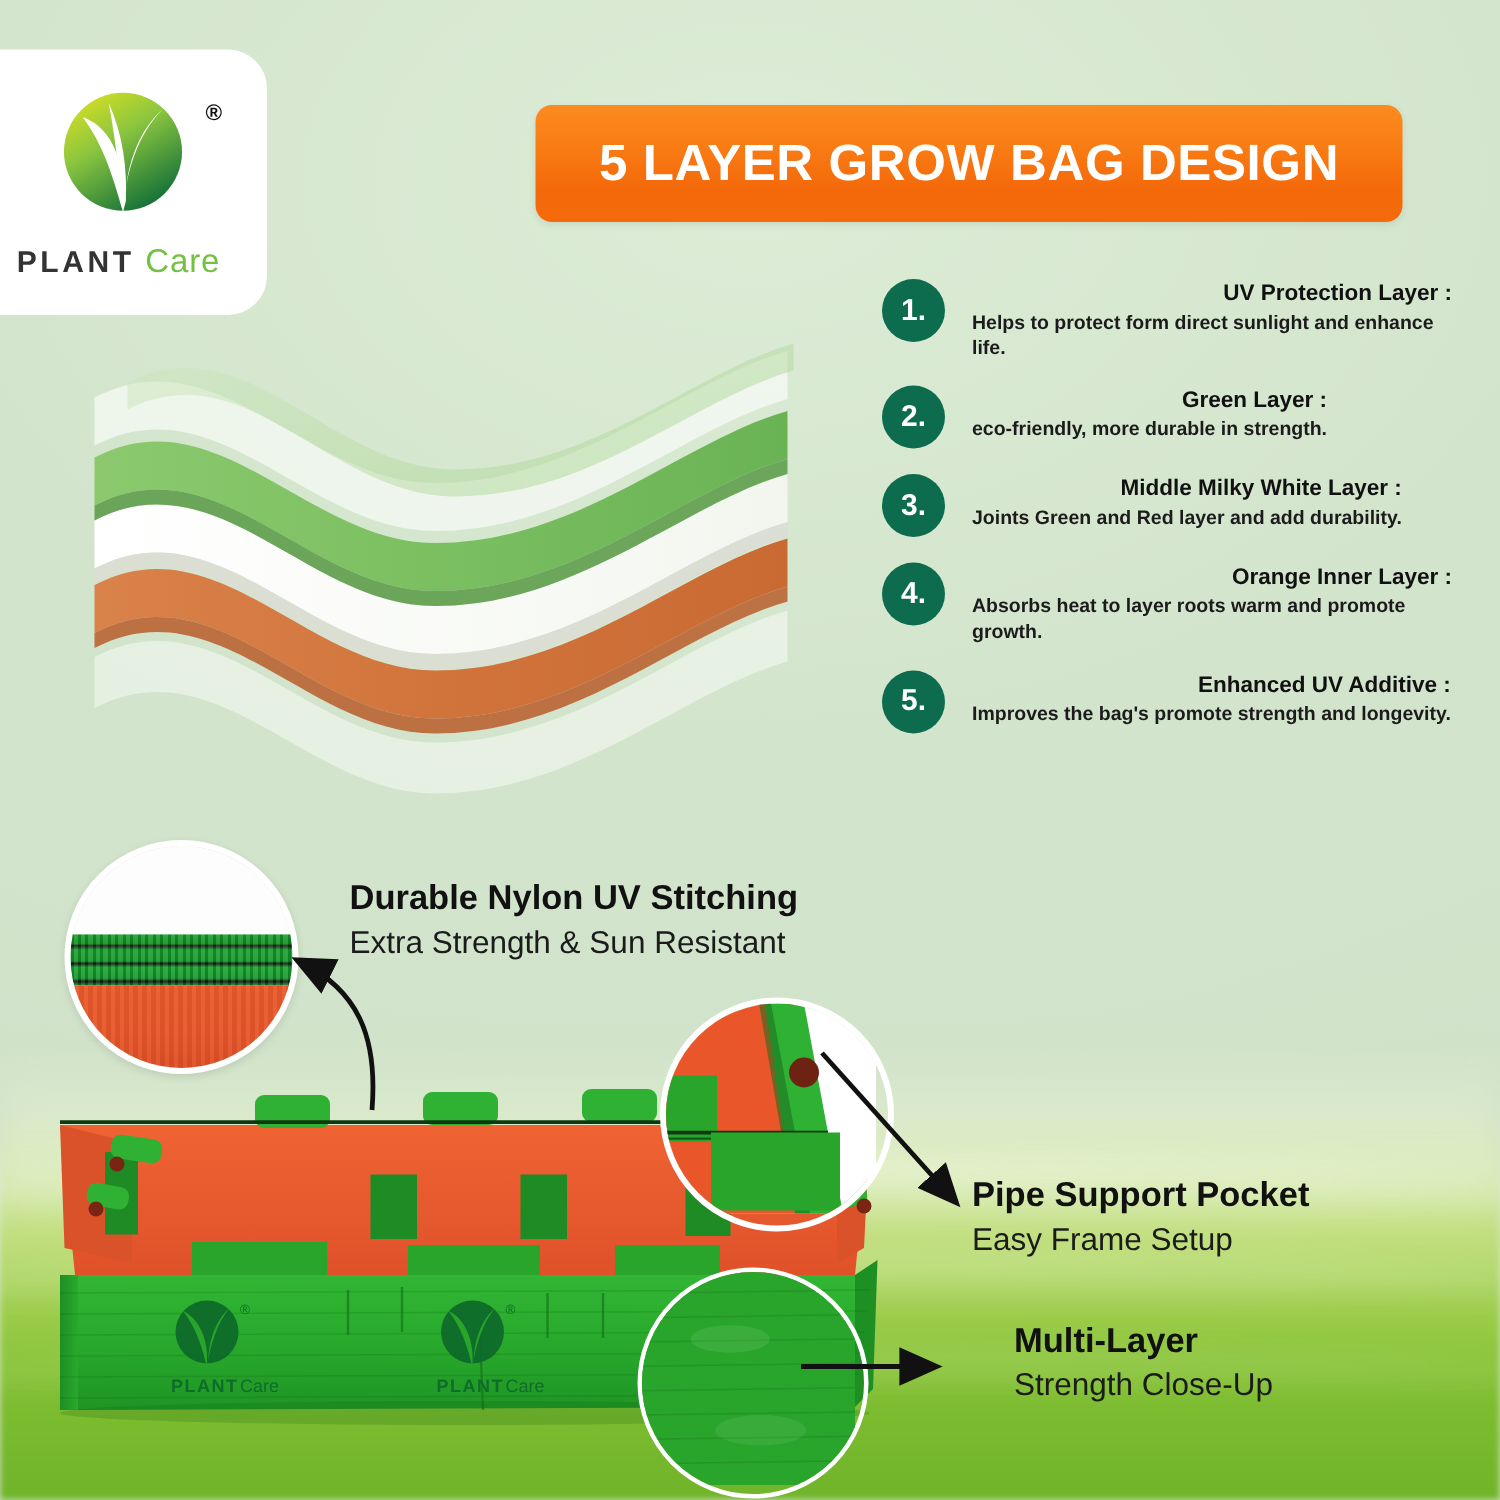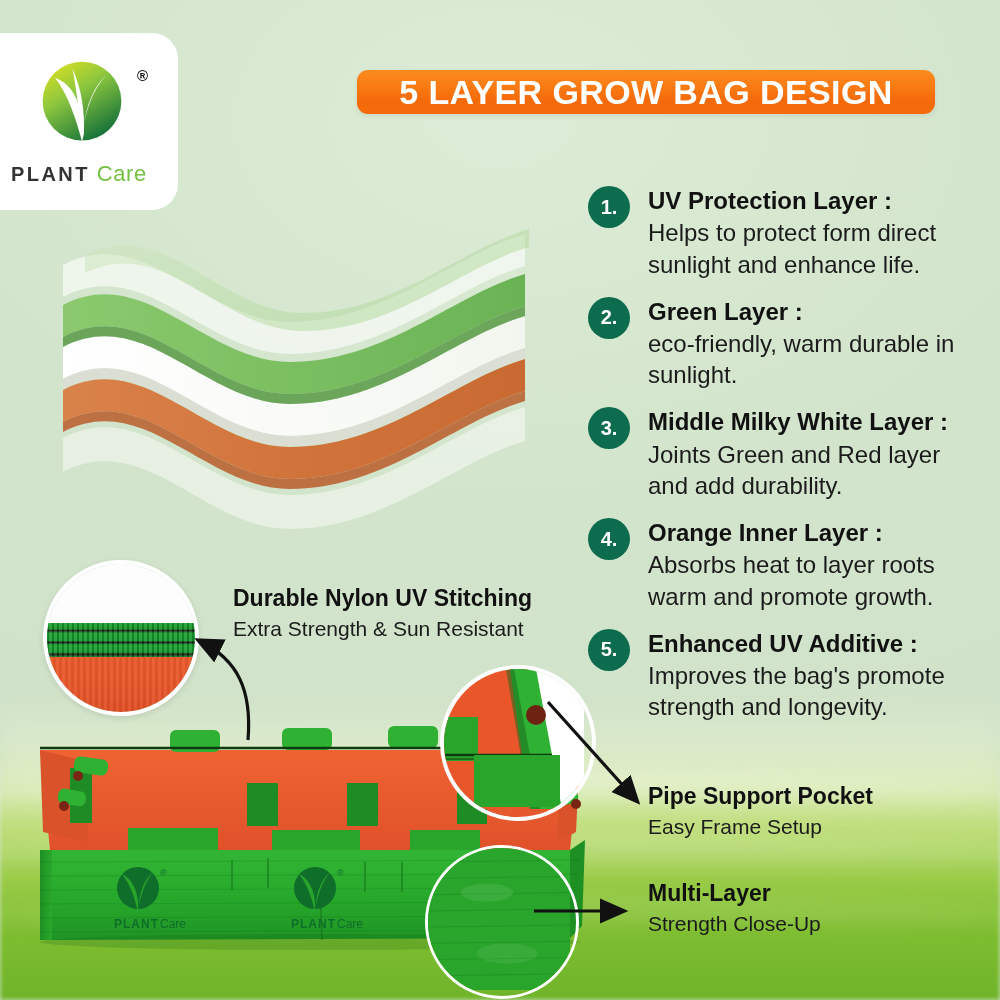--- a/index.html
+++ b/index.html
@@ -50,42 +50,42 @@
   }
   .logo-word{
     margin-top:8px;font-size:21px;letter-spacing:1.6px;white-space:nowrap;
     display:flex;align-items:baseline;gap:7px;
   }
   .logo-word .w1{color:#333;font-weight:600;letter-spacing:2.4px;font-size:20px;}
   .logo-word .w2{color:#74c043;font-weight:400;font-size:22px;letter-spacing:.6px;}
 
   
   .title-banner{
-    position:absolute;left:357px;top:70px;width:578px;height:44px;
+    position:absolute;left:357px;top:70px;width:578px;height:78px;
     border-radius:11px;
     background:linear-gradient(to bottom,#fb8b20 0%,#f97c14 35%,#f4690a 72%,#f56a0b 100%);
     display:flex;align-items:center;justify-content:center;
     box-shadow:0 2px 5px rgba(0,0,0,.08);
   }
   .title-banner span{
     color:#fff;font-size:34px;font-weight:700;letter-spacing:.4px;
     font-family:"Liberation Sans", sans-serif;
   }
 
   
   .list{position:absolute;left:588px;top:186px;width:380px;}
   .li{display:flex;margin-bottom:17px;}
   .badge{
     flex:0 0 auto;width:42px;height:42px;border-radius:50%;
     background:#0d6b4e;color:#fff;display:flex;align-items:center;justify-content:center;
     font-size:20px;font-weight:700;margin-right:18px;
   }
   .li-body{padding-top:1px;}
-  .li-title{font-size:24px;font-weight:700;color:#111;line-height:1.18;}
-  .li-desc{font-size:24px;color:#1b1b1b;line-height:1.30;margin-top:2px;}
+  .li-title{font-size:15px;font-weight:700;color:#111;line-height:1.18;text-align:right;}
+  .li-desc{font-size:13px;color:#1b1b1b;line-height:1.30;margin-top:2px;font-weight:bold;}
 
   
   .layers{position:absolute;left:55px;top:195px;width:520px;height:345px;}
   .layers svg{display:block;width:100%;height:100%;}
 
   
   .stitch-circle{
     position:absolute;left:43px;top:560px;width:148px;height:148px;border-radius:50%;
     overflow:hidden;border:4px solid #fff;box-shadow:0 2px 6px rgba(0,0,0,.10);
   }
@@ -99,21 +99,21 @@
     background:linear-gradient(to bottom,#ea5a2b,#e8562a 60%,#df4f25);}
   .st-orange:after{content:"";position:absolute;inset:0;
     background:repeating-linear-gradient(90deg, rgba(0,0,0,.05) 0 3px, rgba(255,255,255,.05) 3px 6px);}
 
   
   .anno{position:absolute;}
   .anno .t{font-size:23px;font-weight:700;color:#111;line-height:1.2;}
   .anno .s{font-size:21px;color:#1b1b1b;line-height:1.25;margin-top:3px;}
   #anno-stitch{left:233px;top:585px;}
   #anno-pipe{left:648px;top:783px;}
-  #anno-multi{left:648px;top:880px;}
+  #anno-multi{left:676px;top:880px;}
 
   
   .bag{position:absolute;left:10px;top:690px;width:600px;height:265px;}
   .bag svg{display:block;width:100%;height:100%;}
 
   
   .pipe-circle{
     position:absolute;left:440px;top:665px;width:148px;height:148px;border-radius:50%;
     overflow:hidden;border:4px solid #fff;
   }
@@ -219,21 +219,21 @@
       <div class="badge">1.</div>
       <div class="li-body">
         <div class="li-title">UV Protection Layer :</div>
         <div class="li-desc">Helps to protect form direct sunlight and enhance life.</div>
       </div>
     </div>
     <div class="li">
       <div class="badge">2.</div>
       <div class="li-body">
         <div class="li-title">Green Layer :</div>
-        <div class="li-desc">eco-friendly, warm durable in sunlight.</div>
+        <div class="li-desc">eco-friendly, more durable in strength.</div>
       </div>
     </div>
     <div class="li">
       <div class="badge">3.</div>
       <div class="li-body">
         <div class="li-title">Middle Milky White Layer  :</div>
         <div class="li-desc">Joints Green and Red layer and add durability.</div>
       </div>
     </div>
     <div class="li">

